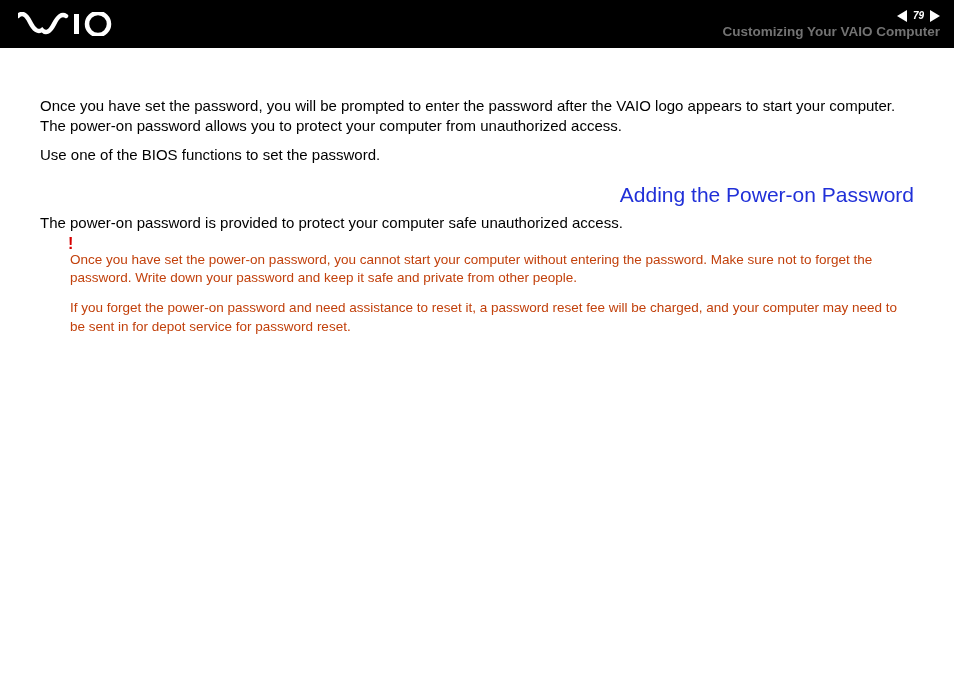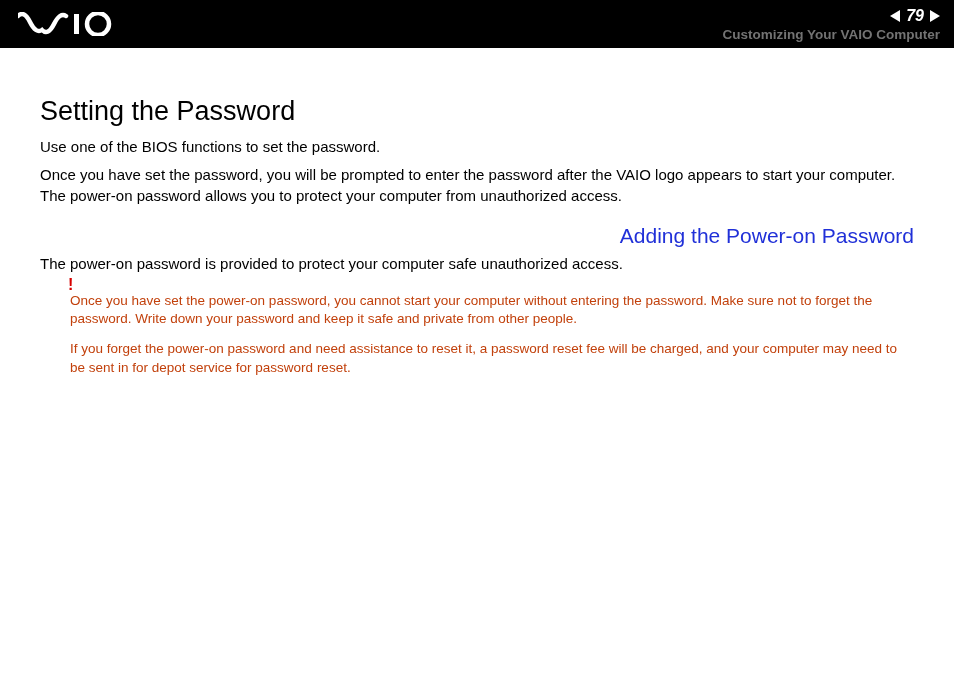--- a/index.html
+++ b/index.html
@@ -45,21 +45,21 @@
       border-right: 10px solid #fff;
     }
     .pager-arrow.right {
       border-top: 6px solid transparent;
       border-bottom: 6px solid transparent;
       border-left: 10px solid #fff;
     }
     .page-number {
       font-weight: bold;
       font-style: italic;
-      font-size: 16px;
+      font-size: 10px;
       color: #fff;
     }
     .section-name {
       font-weight: bold;
       font-size: 13.5px;
       color: #737373;
     }
     .content {
       padding: 48px 40px 0 40px;
     }
@@ -120,23 +120,22 @@
     <div class="pager">
       <span class="pager-arrow left"></span>
       <span class="page-number">79</span>
       <span class="pager-arrow right"></span>
     </div>
     <div class="section-name">Customizing Your VAIO Computer</div>
   </div>
 </div>
 
 <div class="content">
-  <h1 class="page-title">Setting the Password</h1>
+  <p class="body-text">Once you have set the password, you will be prompted to enter the password after the VAIO logo appears to start your computer. The power-on password allows you to protect your computer from unauthorized access.</p>
   <p class="body-text">Use one of the BIOS functions to set the password.</p>
-  <p class="body-text">Once you have set the password, you will be prompted to enter the password after the VAIO logo appears to start your computer. The power-on password allows you to protect your computer from unauthorized access.</p>
   <h2 class="subheading">Adding the Power-on Password</h2>
   <p class="body-text">The power-on password is provided to protect your computer safe unauthorized access.</p>
   <div class="warning-block">
     <div class="warning-mark">!</div>
     <p class="warning-text">Once you have set the power-on password, you cannot start your computer without entering the password. Make sure not to forget the password. Write down your password and keep it safe and private from other people.</p>
     <p class="warning-text">If you forget the power-on password and need assistance to reset it, a password reset fee will be charged, and your computer may need to be sent in for depot service for password reset.</p>
   </div>
 </div>
 
 </body></html>

